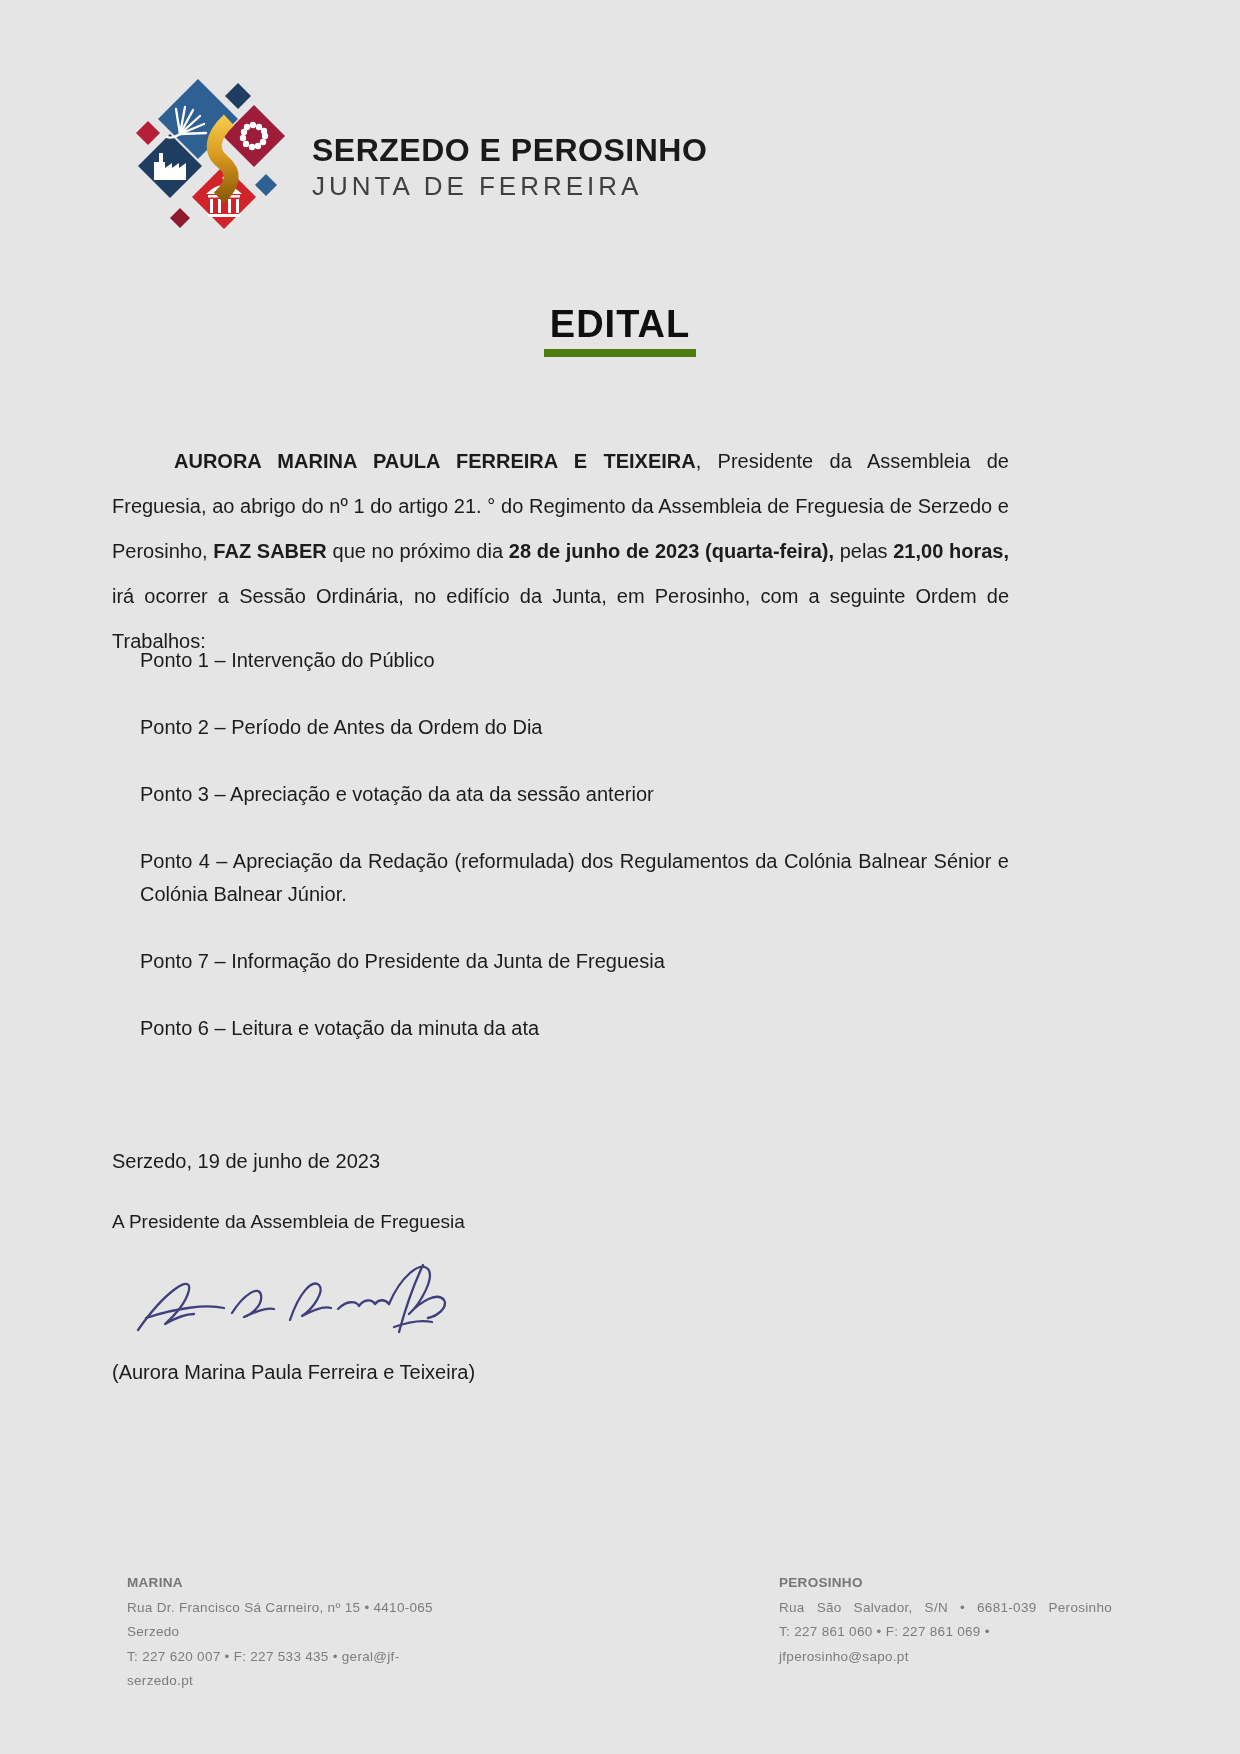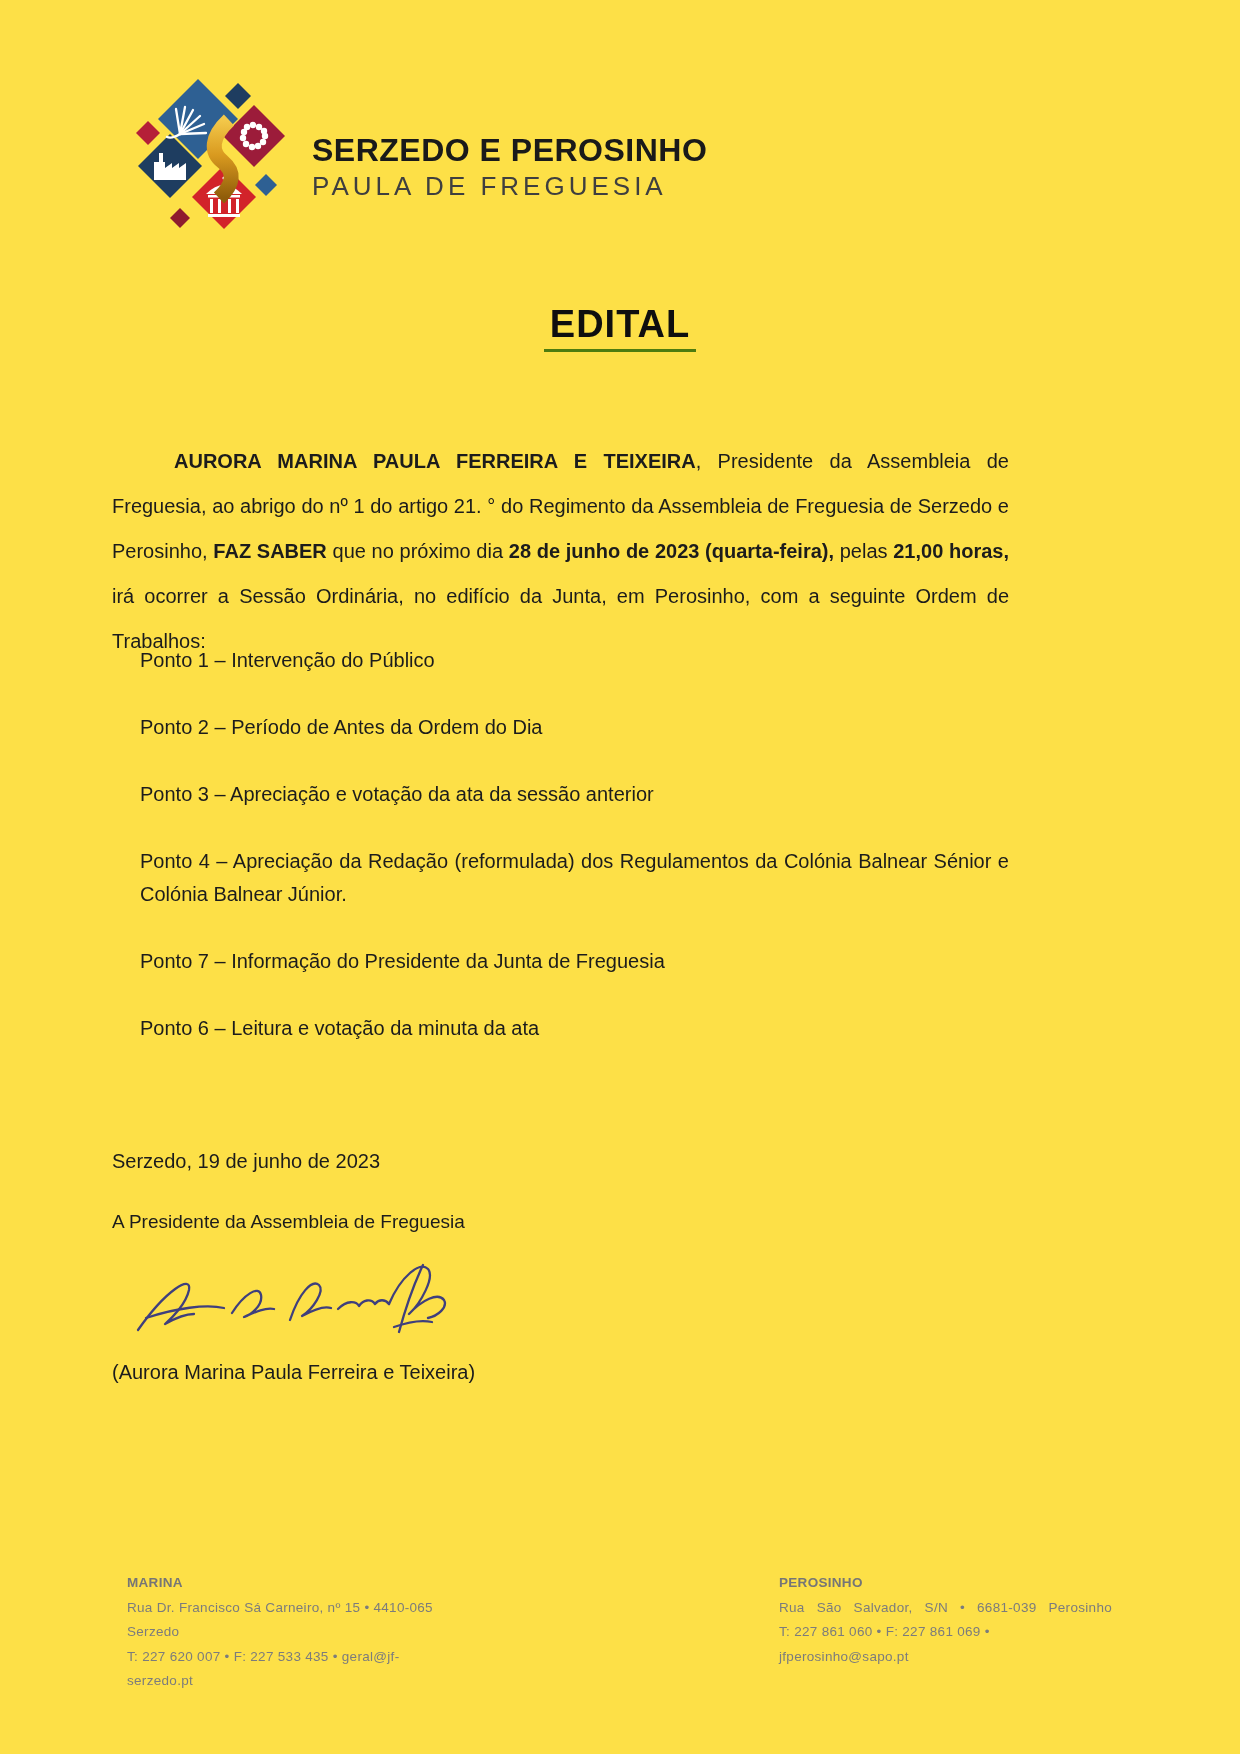--- a/index.html
+++ b/index.html
@@ -1,29 +1,29 @@
 <!DOCTYPE html>
 <html><head>
 <meta charset="utf-8">
 <style>
   html,body{margin:0;padding:0;background:#ffffff;}
   .page{
-    position:relative;width:1240px;height:1754px;background:#fde047;
+    position:relative;width:1240px;height:1754px;background:#e5e5e5;
     font-family:"Liberation Sans",sans-serif;color:#1c1c1c;overflow:hidden;
   }
   
   .logo-mark{position:absolute;left:116px;top:58px;width:186px;height:178px;}
   .logo-text{position:absolute;left:312px;top:133px;}
   .logo-title{font-size:32px;font-weight:700;color:#1a1a1a;letter-spacing:.5px;line-height:34px;}
   .logo-subtitle{font-size:26px;font-weight:400;color:#3f3f3f;letter-spacing:4px;line-height:28px;margin-top:5px;}
   
   .doc-title-row{position:absolute;left:0;top:303px;width:100%;text-align:center;}
   .doc-title{
     display:inline-block;font-size:38px;font-weight:700;letter-spacing:1px;color:#0f0f0f;
-    border-bottom:3px solid #4d7c0f;padding:0 6px 3px 6px;
+    border-bottom:8px solid #4d7c0f;padding:0 6px 3px 6px;
   }
   
   .intro{
     position:absolute;left:112px;top:419px;width:897px;
     font-size:20px;line-height:45px;text-align:justify;text-indent:62px;
   }
   .intro b{font-weight:700;}
   .agenda{position:absolute;left:112px;top:644px;width:897px;font-size:20px;}
   .agenda-item{line-height:33px;margin-bottom:34px;text-align:justify;margin-left:28px;}
   .closing-date{position:absolute;left:112px;top:1150px;font-size:20px;}
@@ -96,21 +96,21 @@
         <rect x="102" y="141" width="3" height="14"></rect>
         <rect x="112" y="141" width="3" height="14"></rect>
         <rect x="120" y="141" width="3" height="14"></rect>
         <rect x="92" y="156" width="32" height="3"></rect>
       </g>
 
       <path d="M113,62 C95,79 94,94 107,104 C119,114 118,126 103,140" stroke="url(#goldGrad)" stroke-width="15" fill="none"></path>
     </svg>
     <div class="logo-text">
       <div class="logo-title">SERZEDO E PEROSINHO</div>
-      <div class="logo-subtitle">PAULA DE FREGUESIA</div>
+      <div class="logo-subtitle">JUNTA DE FERREIRA</div>
     </div>
   </div>
 
   <div class="doc-title-row">
     <span class="doc-title">EDITAL</span>
   </div>
 
   <p class="intro"><b>AURORA MARINA PAULA FERREIRA E TEIXEIRA</b><span>, Presidente da Assembleia de Freguesia, ao abrigo do nº 1 do artigo 21. ° do Regimento da Assembleia de Freguesia de Serzedo e Perosinho, </span><b>FAZ SABER</b><span> que no próximo dia </span><b>28 de junho de 2023 (quarta-feira),</b><span> pelas </span><b>21,00 horas,</b><span> irá ocorrer a Sessão Ordinária, no edifício da Junta, em Perosinho, com a seguinte Ordem de Trabalhos:</span></p>
 
   <div class="agenda">

